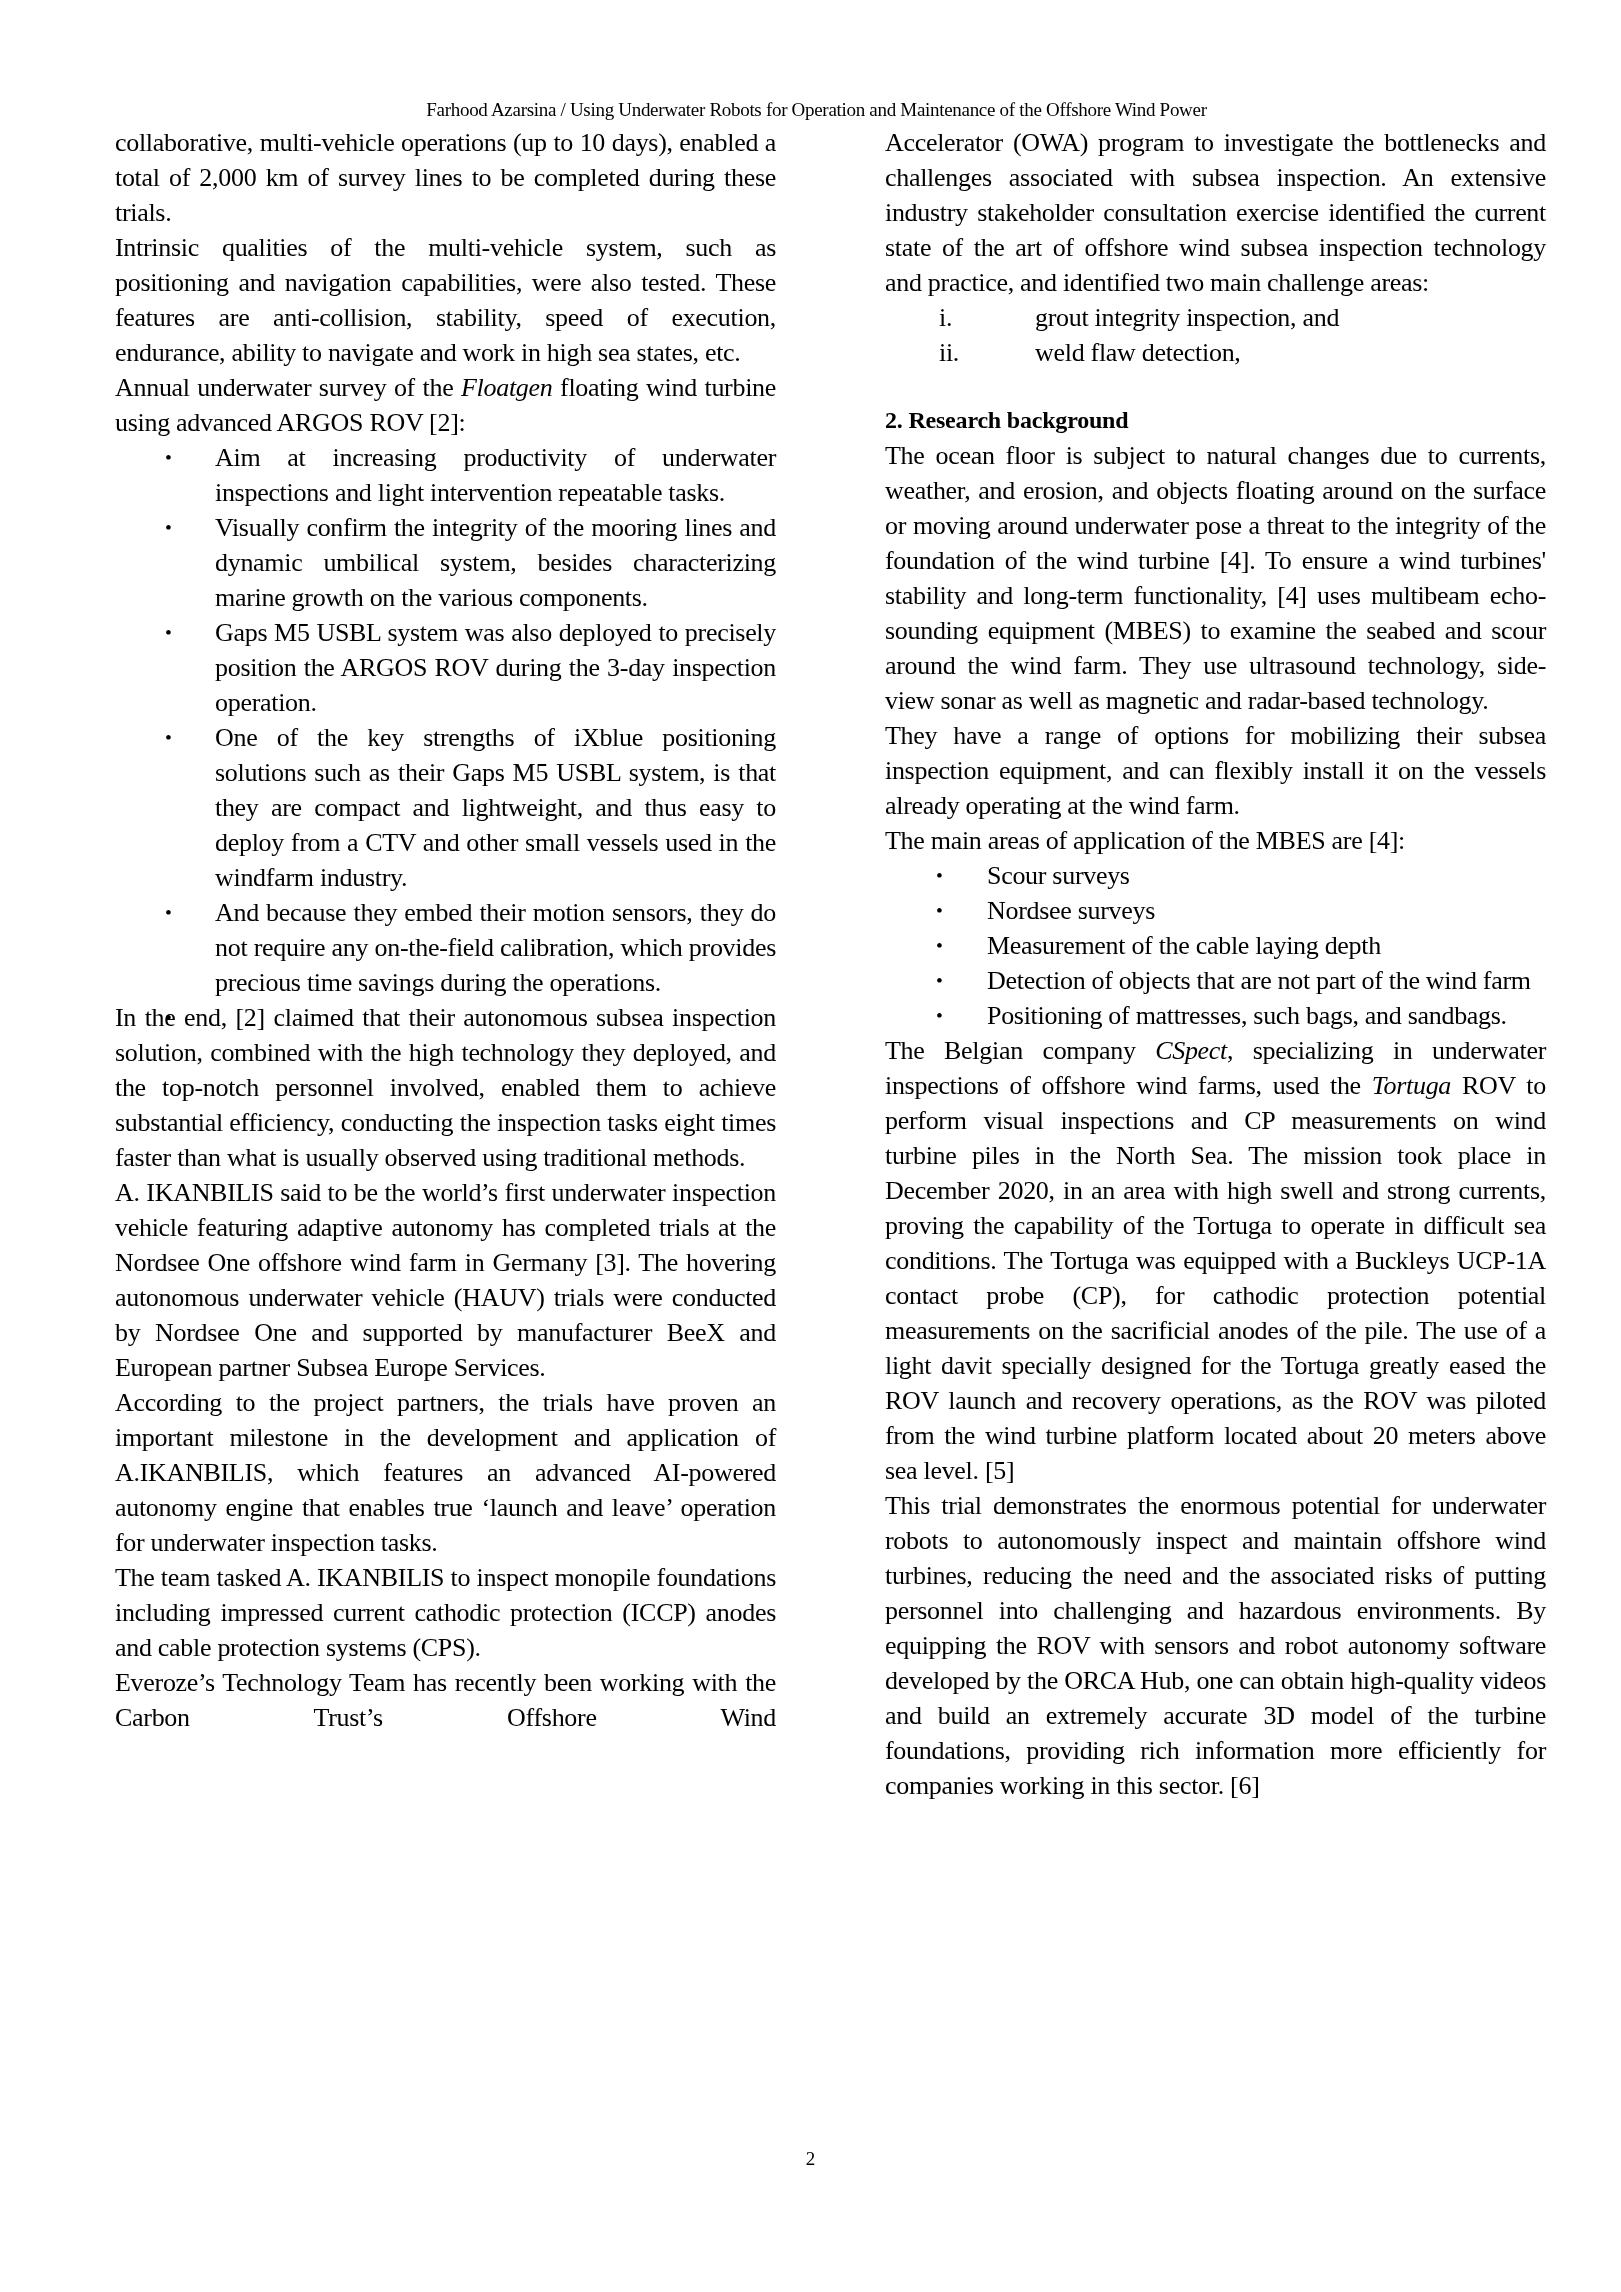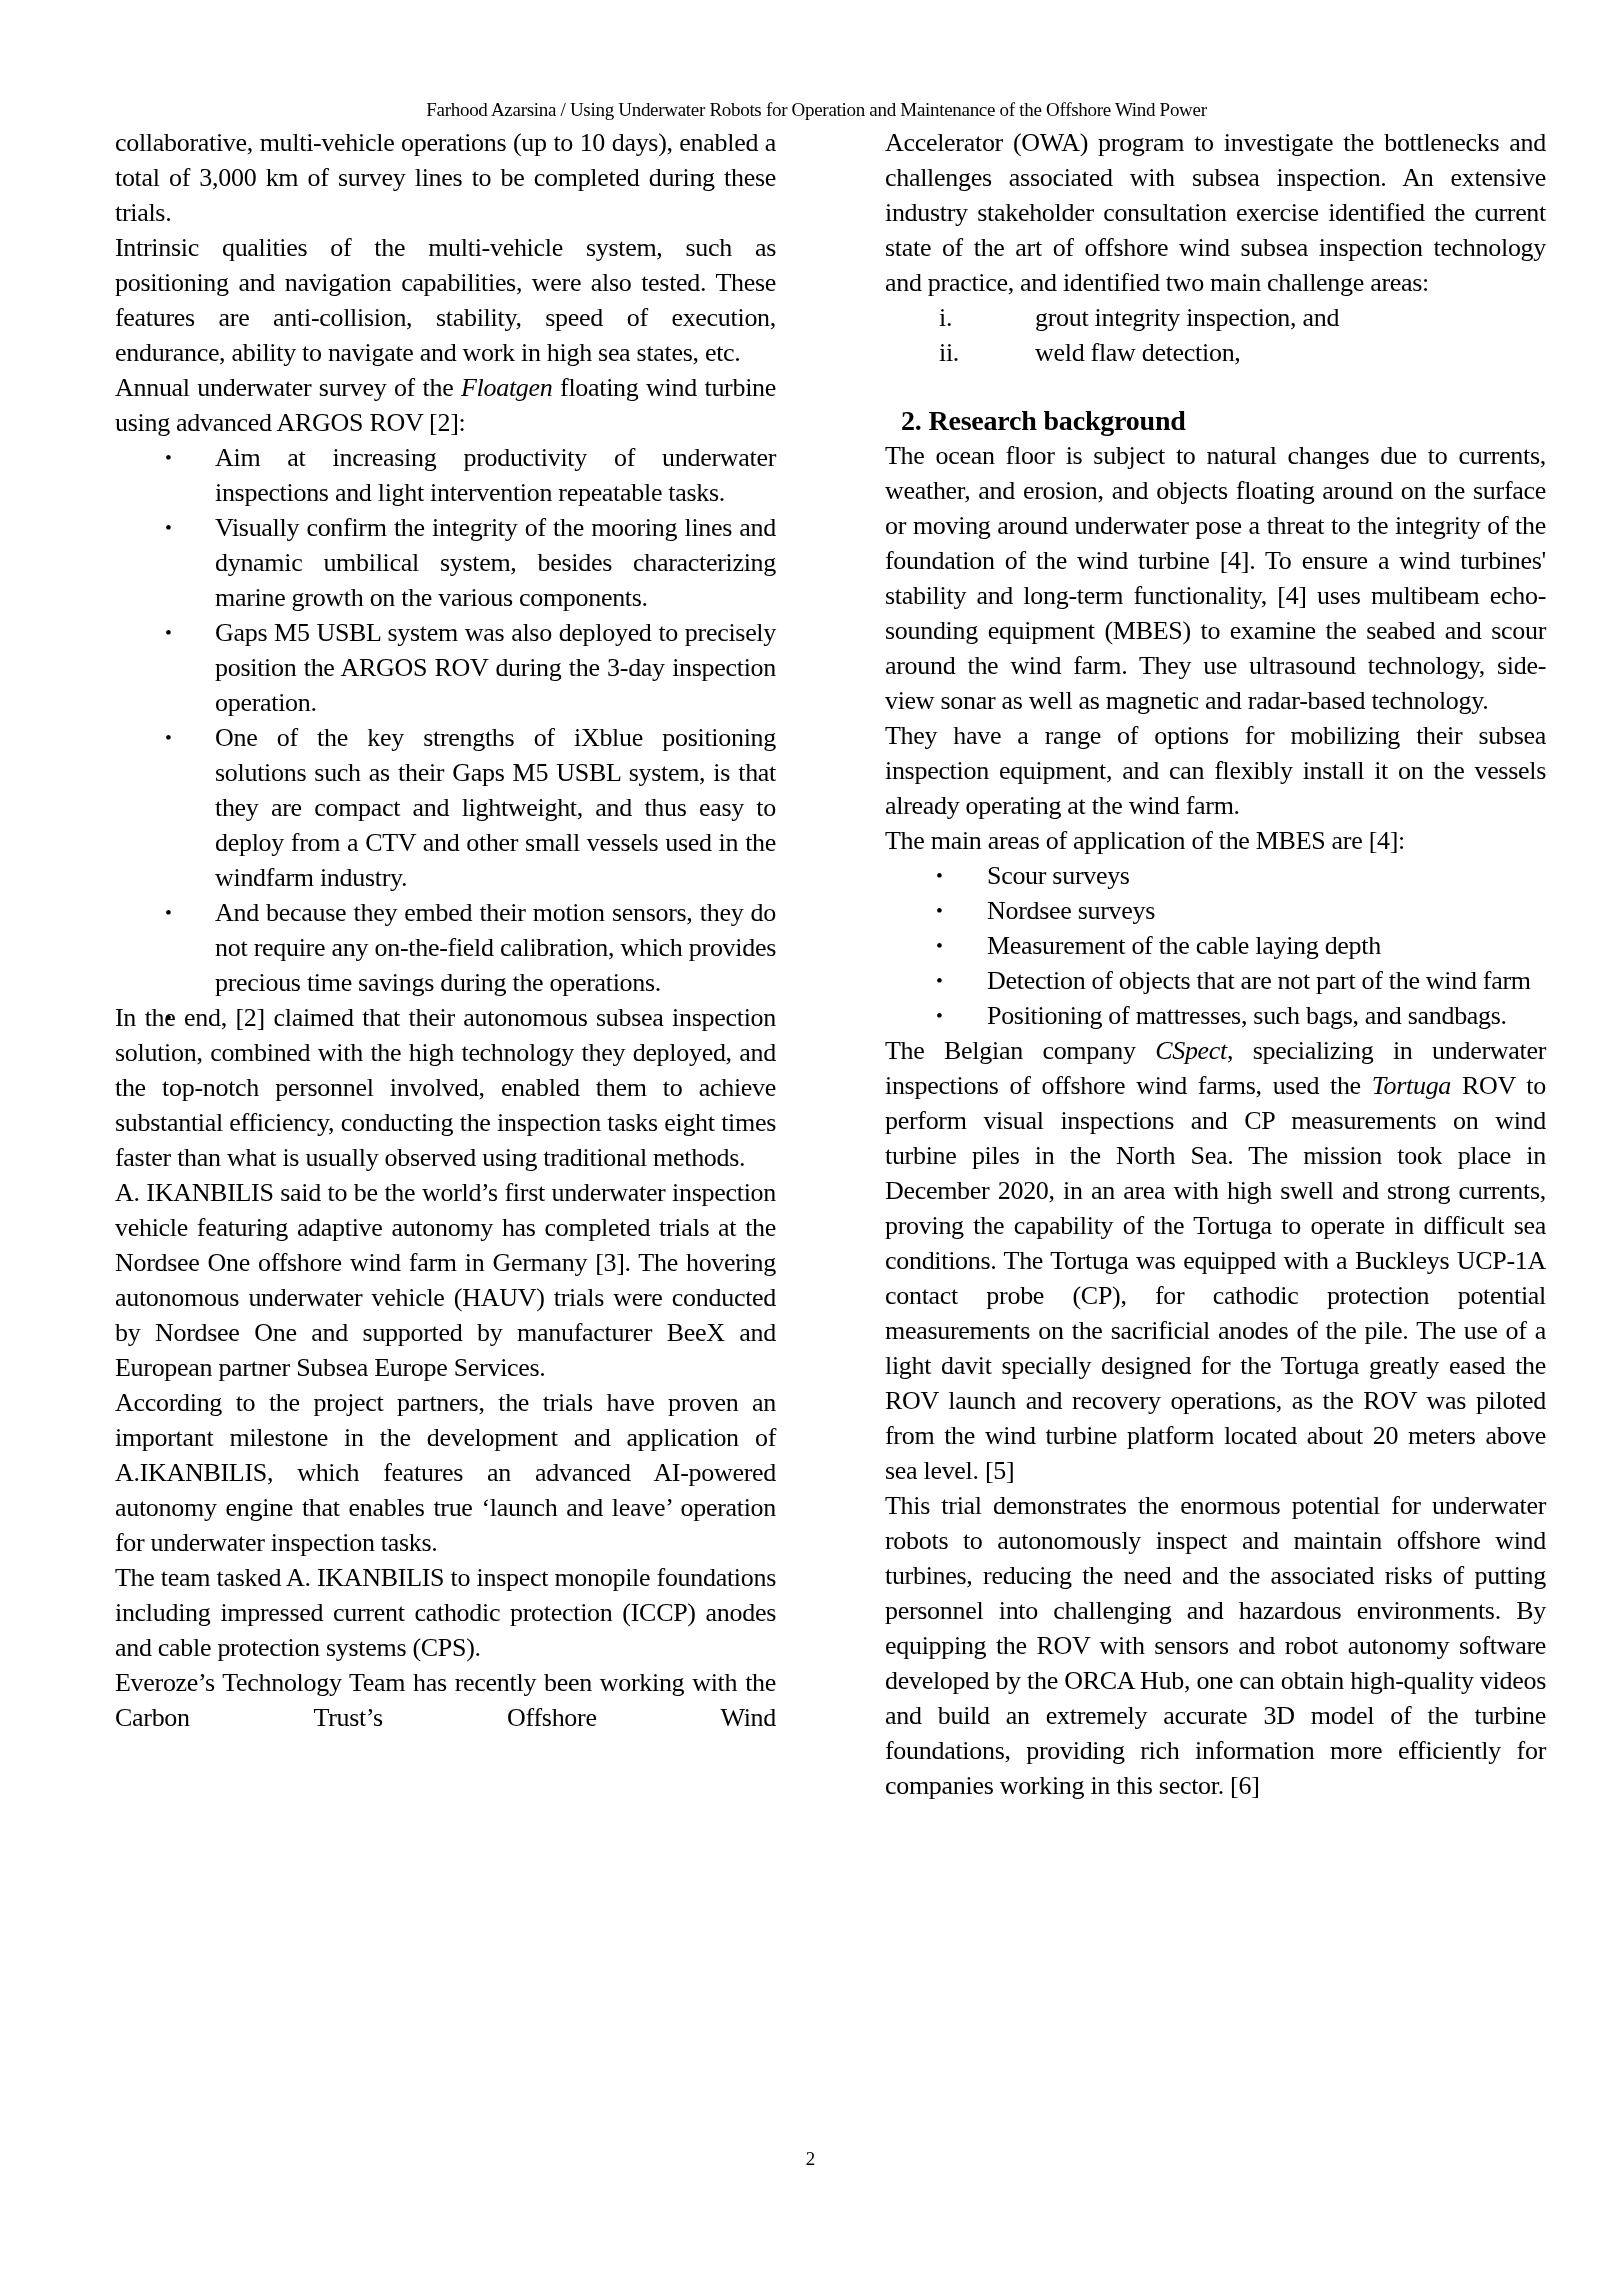--- a/index.html
+++ b/index.html
@@ -25,36 +25,36 @@
     ul.bullets li .bullet {
       position: absolute; left: 50px; top: 0; font-size: 19.6px; line-height: 35px;
     }
     .col-right ul.bullets li { padding-left: 102px; }
     .col-right ul.bullets li .bullet { left: 51px; }
     .left-list li { margin-bottom: 0; }
     ol.roman { list-style: none; margin: 0; padding: 0; }
     ol.roman li { position: relative; padding-left: 150px; text-align: left; }
     ol.roman li .num { position: absolute; left: 54px; top: 0; }
     h2.section {
-      margin: 33px 0 0 16px; font-size: 28px; font-weight: bold; line-height: 35px;
+      margin: 33px 0 0 0; font-size: 24px; font-weight: bold; line-height: 35px;
       letter-spacing: -0.2px;
     }
     em { font-style: italic; }
     .page-number {
       position: absolute; top: 2148px; left: 0; width: 1621px; text-align: center;
       font-size: 19px;
     }
   </style>
 </head>
 <body>
 
 <div class="running-head">Farhood Azarsina / Using Underwater Robots for Operation and Maintenance of the Offshore Wind Power</div>
 
 <div class="col col-left">
-  <p class="last">collaborative, multi-vehicle operations (up to 10 days), enabled a total of 3,000 km of survey lines to be completed during these trials.</p>
+  <p class="last">collaborative, multi-vehicle operations (up to 10 days), enabled a total of 2,000 km of survey lines to be completed during these trials.</p>
   <p class="last">Intrinsic qualities of the multi-vehicle system, such as positioning and navigation capabilities, were also tested. These features are anti-collision, stability, speed of execution, endurance, ability to navigate and work in high sea states, etc.</p>
   <p class="last"><span>Annual underwater survey of the </span><em>Floatgen</em><span> floating wind turbine using advanced ARGOS ROV [2]:</span></p>
   <ul class="bullets left-list">
     <li><span class="bullet">•</span><span>Aim at increasing productivity of underwater inspections and light intervention repeatable tasks.</span></li>
     <li><span class="bullet">•</span><span>Visually confirm the integrity of the mooring lines and dynamic umbilical system, besides characterizing marine growth on the various components.</span></li>
     <li><span class="bullet">•</span><span>Gaps M5 USBL system was also deployed to precisely position the ARGOS ROV during the 3-day inspection operation.</span></li>
     <li><span class="bullet">•</span><span>One of the key strengths of iXblue positioning solutions such as their Gaps M5 USBL system, is that they are compact and lightweight, and thus easy to deploy from a CTV and other small vessels used in the windfarm industry.</span></li>
     <li><span class="bullet">•</span><span>And because they embed their motion sensors, they do not require any on-the-field calibration, which provides precious time savings during the operations.</span></li>
     <li><span class="bullet">•</span></li>
   </ul>

